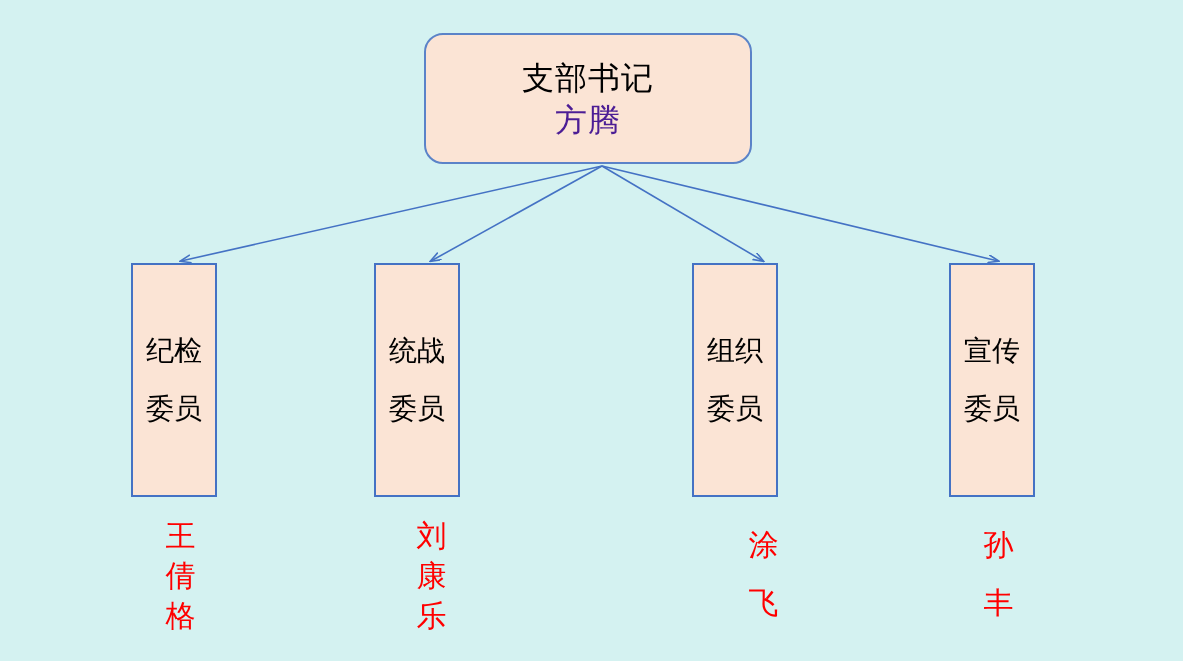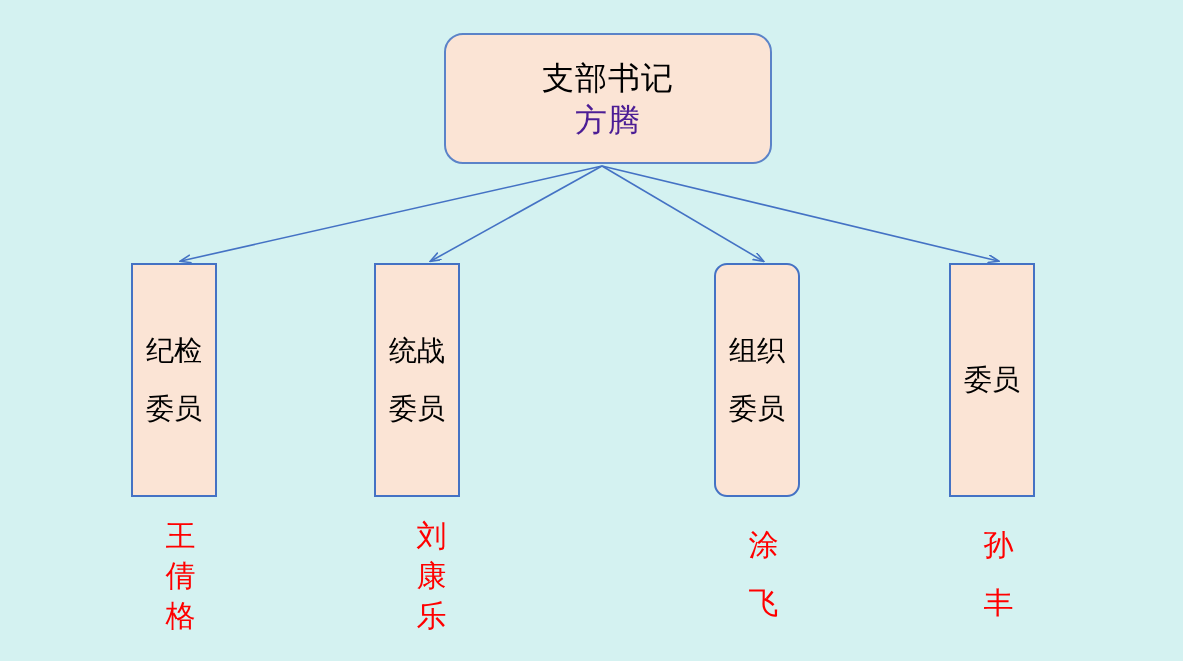--- a/index.html
+++ b/index.html
@@ -22,21 +22,21 @@
   #connector-layer {
     position: absolute;
     left: 0;
     top: 0;
     width: 1183px;
     height: 661px;
     pointer-events: none;
   }
   .node-root {
     position: absolute;
-    left: 444px;
+    left: 424px;
     top: 33px;
     width: 328px;
     height: 131px;
     box-sizing: border-box;
     background: #fbe4d5;
     border: 2px solid #5b83c8;
     border-radius: 19px;
     display: flex;
     flex-direction: column;
     align-items: center;
@@ -80,21 +80,21 @@
   }
   .person-char {
     display: block;
     white-space: nowrap;
   }
   .person-label.tight .person-char { line-height: 40px; }
   .person-label.loose .person-char { line-height: 58px; }
 
   .pos-1 { left: 131px; }
   .pos-2 { left: 374px; }
-  .pos-3 { left: 714px; border-radius: 13px; }
+  .pos-3 { left: 692px; }
   .pos-4 { left: 949px; }
 
   .lbl-1 { left: 131px; top: 516px; }
   .lbl-2 { left: 382px; top: 516px; }
   .lbl-3 { left: 714px; top: 516px; }
   .lbl-4 { left: 949px; top: 516px; }
 </style>
 </head>
 <body>
 
@@ -126,20 +126,21 @@
     <div class="child-line">统战</div>
     <div class="child-line">委员</div>
   </div>
 
   <div class="node-child pos-3">
     <div class="child-line">组织</div>
     <div class="child-line">委员</div>
   </div>
 
   <div class="node-child pos-4">
+    <div class="child-line">宣传</div>
     <div class="child-line">委员</div>
   </div>
 
   <div class="person-label tight lbl-1">
     <span class="person-char">王</span>
     <span class="person-char">倩</span>
     <span class="person-char">格</span>
   </div>
 
   <div class="person-label tight lbl-2">

